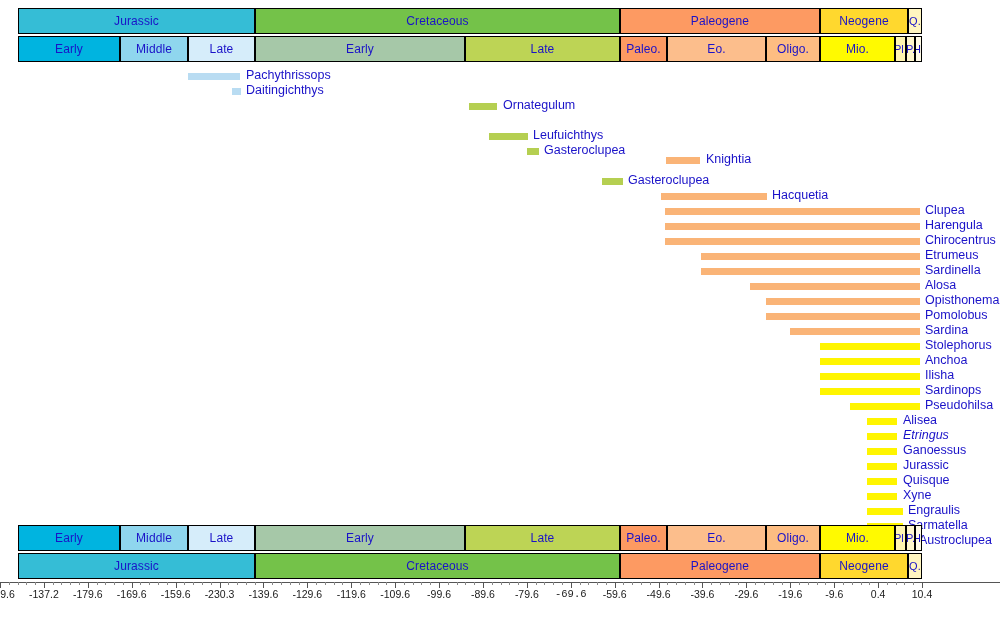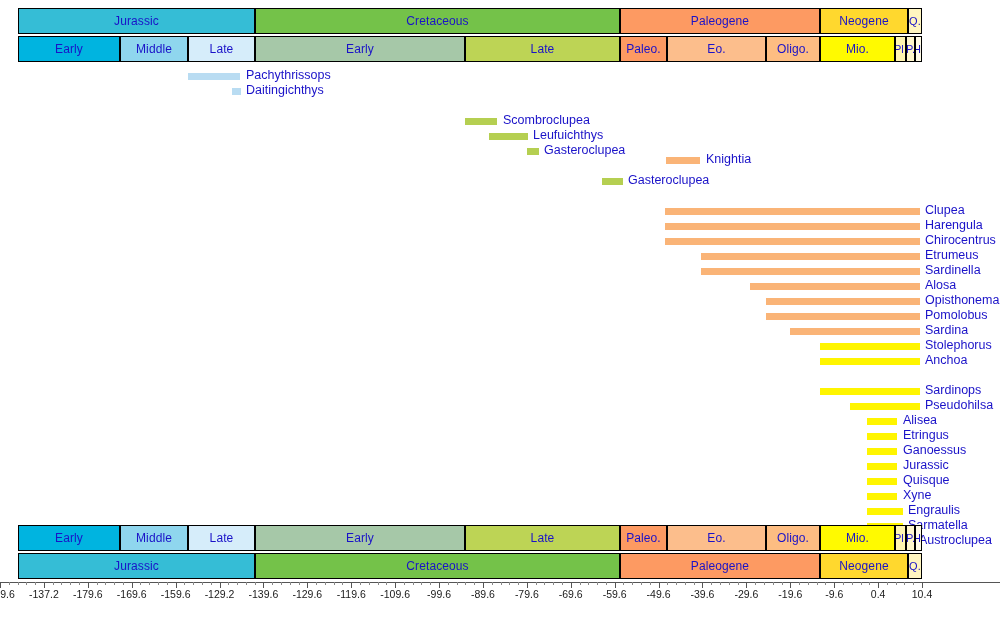--- a/index.html
+++ b/index.html
@@ -187,40 +187,44 @@
 
   <div id="plot">
       <div class="range-row" style="top: 9px;">
         <div class="range-bar" style="left: 188px; width: 52px; background: rgb(185, 220, 242);"></div>
         <span class="range-label" style="left: 246px;">Pachythrissops</span>
       </div>
       <div class="range-row" style="top: 24px;">
         <div class="range-bar" style="left: 232px; width: 9px; background: rgb(185, 220, 242);"></div>
         <span class="range-label" style="left: 246px;">Daitingichthys</span>
       </div>
-      <div class="range-row" style="top: 54px;">
-        <div class="range-bar" style="left: 465px; width: 32px; background: rgb(181, 207, 81);"></div>
-        <span class="range-label" style="left: 503px;">Scombroclupea</span>
+      <div class="range-row" style="top: 39px;">
+        <div class="range-bar" style="left: 469px; width: 28px; background: rgb(181, 207, 81);"></div>
+        <span class="range-label" style="left: 503px;">Ornategulum</span>
       </div>
       <div class="range-row" style="top: 69px;">
         <div class="range-bar" style="left: 489px; width: 39px; background: rgb(181, 207, 81);"></div>
         <span class="range-label" style="left: 533px;">Leufuichthys</span>
       </div>
       <div class="range-row" style="top: 84px;">
         <div class="range-bar" style="left: 527px; width: 12px; background: rgb(181, 207, 81);"></div>
         <span class="range-label" style="left: 544px;">Gasteroclupea</span>
       </div>
       <div class="range-row" style="top: 93px; padding-left: 36px;">
         <div class="range-bar" style="left: 666px; width: 34px; background: rgb(250, 180, 119);"></div>
         <span class="range-label" style="left: 706px;">Knightia</span>
       </div>
       <div class="range-row" style="top: 114px;">
         <div class="range-bar" style="left: 602px; width: 21px; background: rgb(181, 207, 81);"></div>
         <span class="range-label" style="left: 628px;">Gasteroclupea</span>
       </div>
+      <div class="range-row" style="top: 129px;">
+        <div class="range-bar" style="left: 661px; width: 106px; background: rgb(250, 180, 119);"></div>
+        <span class="range-label" style="left: 772px;">Hacquetia</span>
+      </div>
       <div class="range-row" style="top: 144px;">
         <div class="range-bar" style="left: 665px; width: 255px; background: rgb(250, 180, 119);"></div>
         <span class="range-label" style="left: 925px;">Clupea</span>
       </div>
       <div class="range-row" style="top: 159px;">
         <div class="range-bar" style="left: 665px; width: 255px; background: rgb(250, 180, 119);"></div>
         <span class="range-label" style="left: 925px;">Harengula</span>
       </div>
       <div class="range-row" style="top: 174px;">
         <div class="range-bar" style="left: 665px; width: 255px; background: rgb(250, 180, 119);"></div>
@@ -251,33 +255,37 @@
         <span class="range-label" style="left: 925px;">Sardina</span>
       </div>
       <div class="range-row" style="top: 279px;">
         <div class="range-bar" style="left: 820px; width: 100px; background: rgb(255, 245, 0);"></div>
         <span class="range-label" style="left: 925px;">Stolephorus</span>
       </div>
       <div class="range-row" style="top: 294px;">
         <div class="range-bar" style="left: 820px; width: 100px; background: rgb(255, 245, 0);"></div>
         <span class="range-label" style="left: 925px;">Anchoa</span>
       </div>
+      <div class="range-row" style="top: 309px;">
+        <div class="range-bar" style="left: 820px; width: 100px; background: rgb(255, 245, 0);"></div>
+        <span class="range-label" style="left: 925px;">Ilisha</span>
+      </div>
       <div class="range-row" style="top: 324px;">
         <div class="range-bar" style="left: 820px; width: 100px; background: rgb(255, 245, 0);"></div>
         <span class="range-label" style="left: 925px;">Sardinops</span>
       </div>
       <div class="range-row" style="top: 339px;">
         <div class="range-bar" style="left: 850px; width: 70px; background: rgb(255, 245, 0);"></div>
         <span class="range-label" style="left: 925px;">Pseudohilsa</span>
       </div>
       <div class="range-row" style="top: 354px;">
         <div class="range-bar" style="left: 867px; width: 30px; background: rgb(255, 245, 0);"></div>
         <span class="range-label" style="left: 903px;">Alisea</span>
       </div>
-      <div class="range-row" style="top: 369px;">
+      <div class="range-row" style="top: 369px; font-style: italic;">
         <div class="range-bar" style="left: 867px; width: 30px; background: rgb(255, 245, 0);"></div>
         <span class="range-label" style="left: 903px;">Etringus</span>
       </div>
       <div class="range-row" style="top: 384px;">
         <div class="range-bar" style="left: 867px; width: 30px; background: rgb(255, 245, 0);"></div>
         <span class="range-label" style="left: 903px;">Ganoessus</span>
       </div>
       <div class="range-row" style="top: 399px;">
         <div class="range-bar" style="left: 867px; width: 30px; background: rgb(255, 245, 0);"></div>
         <span class="range-label" style="left: 903px;">Jurassic</span>
@@ -387,21 +395,21 @@
       <div class="tick-minor" style="left: 149.276px;"></div>
       <div class="tick-minor" style="left: 158.057px;"></div>
       <div class="tick-minor" style="left: 166.838px;"></div>
       <div class="tick-major" style="left: 175.619px;"></div>
       <div class="tick-label" style="left: 175.619px;">-159.6</div>
       <div class="tick-minor" style="left: 184.4px;"></div>
       <div class="tick-minor" style="left: 193.181px;"></div>
       <div class="tick-minor" style="left: 201.962px;"></div>
       <div class="tick-minor" style="left: 210.743px;"></div>
       <div class="tick-major" style="left: 219.524px;"></div>
-      <div class="tick-label" style="left: 219.524px;">-129.2</div>
+      <div class="tick-label" style="left: 219.524px;">-230.3</div>
       <div class="tick-minor" style="left: 228.305px;"></div>
       <div class="tick-minor" style="left: 237.086px;"></div>
       <div class="tick-minor" style="left: 245.867px;"></div>
       <div class="tick-minor" style="left: 254.648px;"></div>
       <div class="tick-major" style="left: 263.429px;"></div>
       <div class="tick-label" style="left: 263.429px;">-139.6</div>
       <div class="tick-minor" style="left: 272.21px;"></div>
       <div class="tick-minor" style="left: 280.99px;"></div>
       <div class="tick-minor" style="left: 289.771px;"></div>
       <div class="tick-minor" style="left: 298.552px;"></div>
@@ -435,21 +443,21 @@
       <div class="tick-minor" style="left: 500.514px;"></div>
       <div class="tick-minor" style="left: 509.295px;"></div>
       <div class="tick-minor" style="left: 518.076px;"></div>
       <div class="tick-major" style="left: 526.857px;"></div>
       <div class="tick-label" style="left: 526.857px;">-79.6</div>
       <div class="tick-minor" style="left: 535.638px;"></div>
       <div class="tick-minor" style="left: 544.419px;"></div>
       <div class="tick-minor" style="left: 553.2px;"></div>
       <div class="tick-minor" style="left: 561.981px;"></div>
       <div class="tick-major" style="left: 570.762px;"></div>
-      <div class="tick-label" style="left: 570.762px;">-69.6</div>
+      <div class="tick-label" style="left: 570.762px; font-family: Liberation Mono, monospace;">-69.6</div>
       <div class="tick-minor" style="left: 579.543px;"></div>
       <div class="tick-minor" style="left: 588.324px;"></div>
       <div class="tick-minor" style="left: 597.105px;"></div>
       <div class="tick-minor" style="left: 605.886px;"></div>
       <div class="tick-major" style="left: 614.667px;"></div>
       <div class="tick-label" style="left: 614.667px;">-59.6</div>
       <div class="tick-minor" style="left: 623.448px;"></div>
       <div class="tick-minor" style="left: 632.229px;"></div>
       <div class="tick-minor" style="left: 641.01px;"></div>
       <div class="tick-minor" style="left: 649.79px;"></div>

